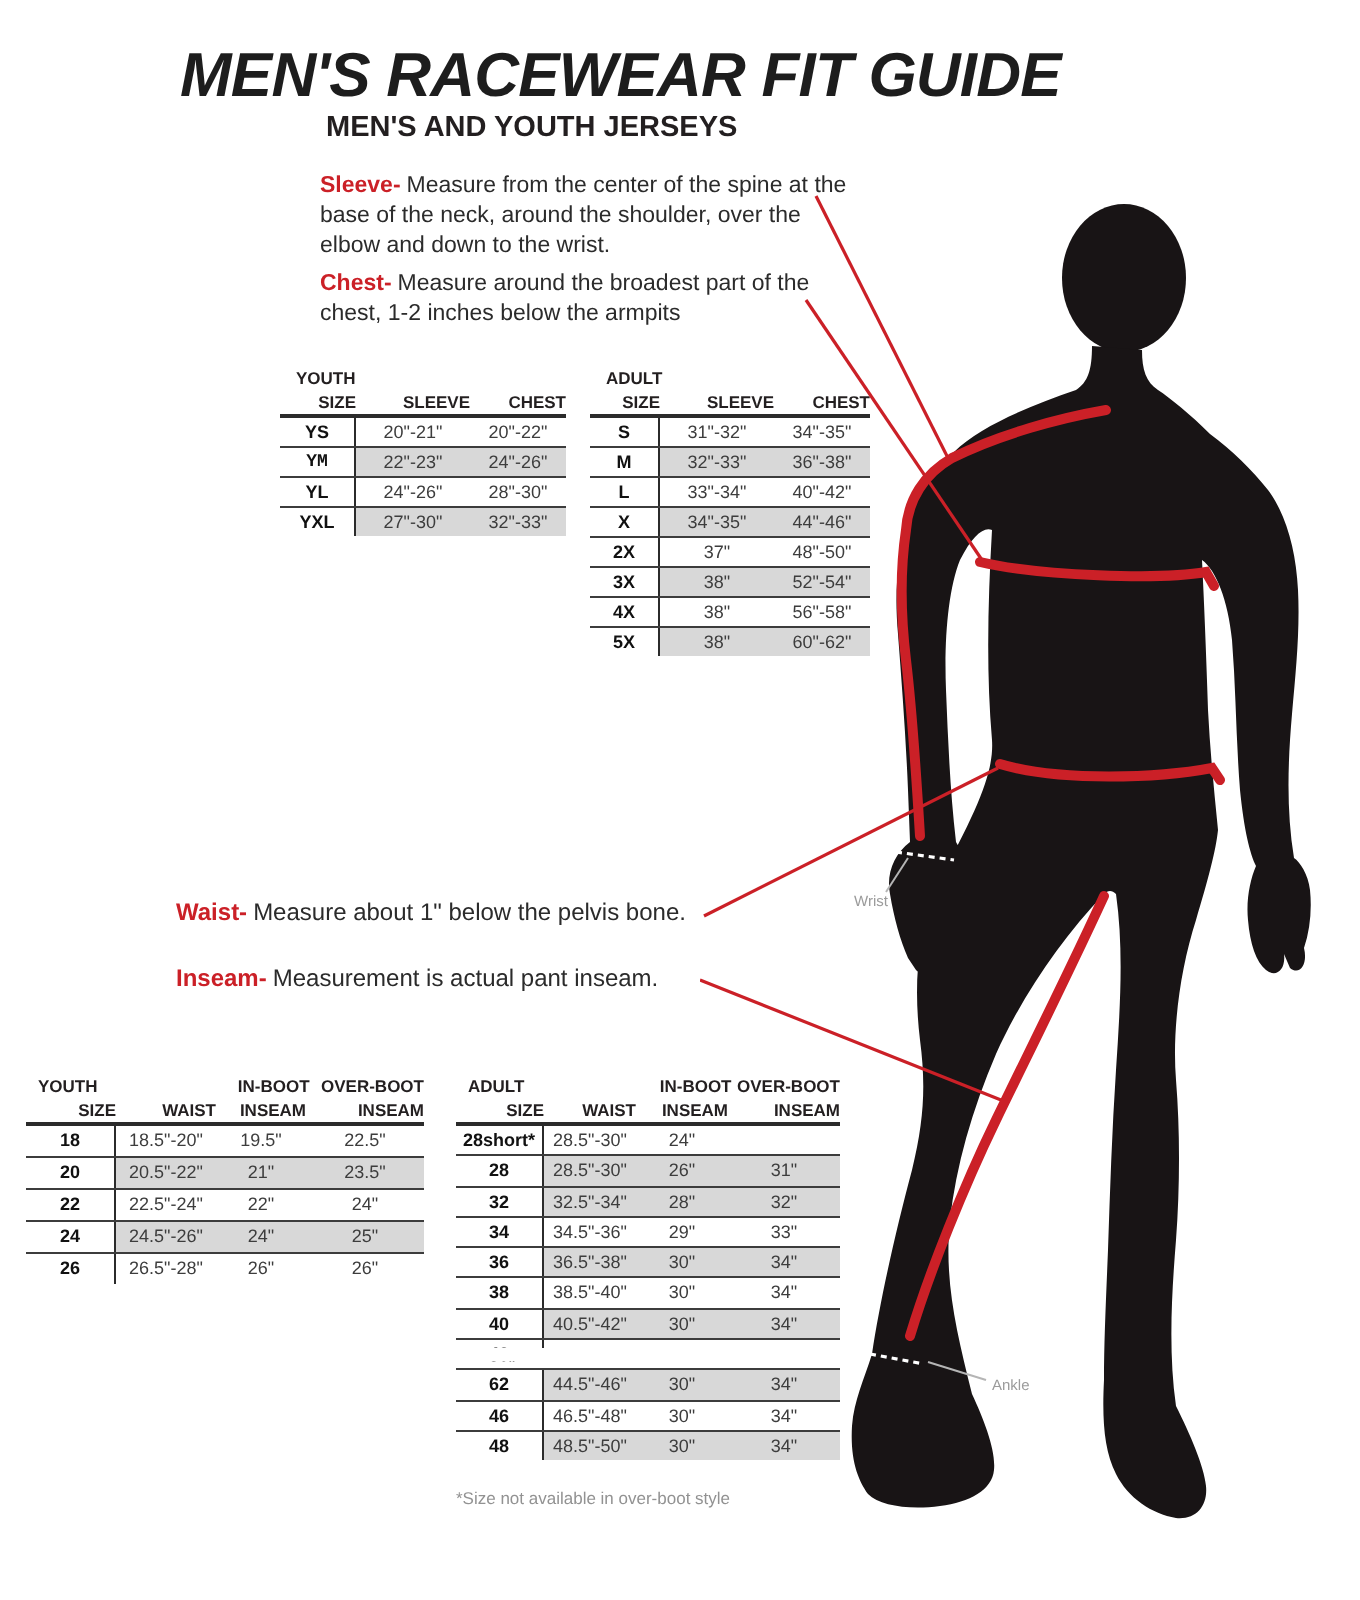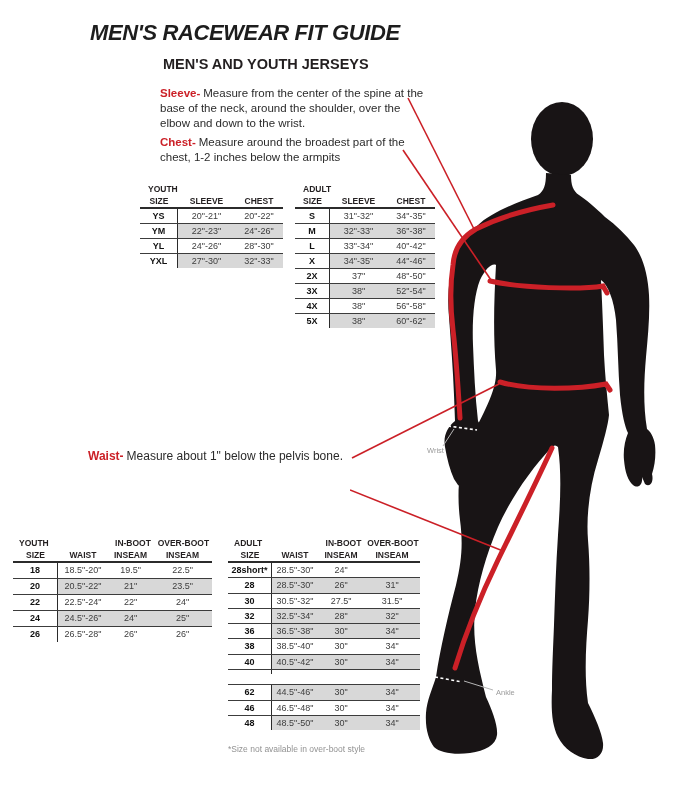--- a/index.html
+++ b/index.html
@@ -2,35 +2,35 @@
 <html><head>
 <meta charset="utf-8">
 <style>
   html,body{margin:0;padding:0;background:#fff;}
   .canvas{
     position:relative; width:680px; height:800px; background:#ffffff;
     font-family:"Liberation Sans", sans-serif; color:#231f20; overflow:hidden;
   }
   .abs{position:absolute;}
   .page-title{
-    font-size:22px; font-weight:bold; font-style:italic; letter-spacing:-0.4px;
+    font-size:31px; font-weight:bold; font-style:italic; letter-spacing:-0.4px;
     color:#1d1d1d; white-space:nowrap;
   }
   .section-heading{font-weight:bold; color:#231f20; white-space:nowrap;}
   .h-jerseys{font-size:14.5px;}
   .h-pants{font-size:15px;}
   .para{font-size:11.5px; line-height:15px; color:#2b2b2b;}
   .para .term{font-weight:bold; color:#cb2027; margin-right:3px;}
   .measure-para{font-size:12px; line-height:14px; white-space:nowrap;}
   .footnote{font-size:8.5px; color:#929292;}
   
   .fit-table{font-size:9px;}
   .tbl-label{font-size:8.5px; font-weight:bold; padding-left:8px; height:11px; line-height:11px; white-space:nowrap;}
   .hdr-row{display:flex; font-weight:bold; font-size:8.5px; height:12px; line-height:12px;}
-  .hdr-cell{text-align:center; white-space:nowrap;}
+  .hdr-cell{text-align:right; white-space:nowrap;}
   .hdr-cell.lbl{text-align:left; padding-left:6px; overflow:visible;}
   .tbody{border-top:2px solid #2b2b2b;}
   .row{display:flex;}
   .row + .row{border-top:1px solid #3c3c3c;}
   .cell{text-align:center; overflow:hidden; white-space:nowrap;}
   .c-size{font-weight:bold; color:#111; border-right:1.5px solid #2b2b2b; box-sizing:border-box;}
   .c-val{color:#3d3d3d;}
   .row.shade .c-val{background:#d8d8d8;}
   .fig-label{font-size:7.5px; fill:#9b9b9b; font-family:"Liberation Sans", sans-serif;}
 </style>
@@ -58,21 +58,21 @@
         <div class="hdr-cell" style="width: 57px;">SLEEVE</div>
         <div class="hdr-cell" style="width: 48px;">CHEST</div>
       </div>
       <div class="tbody">
         <div class="row" style="height: 14px; line-height: 14px;">
           <div class="cell c-size" style="width: 38px;">YS</div>
           <div class="cell c-val" style="width: 57px;">20"-21"</div>
           <div class="cell c-val" style="width: 48px;">20"-22"</div>
         </div>
         <div class="row shade" style="height: 14px; line-height: 14px;">
-          <div class="cell c-size" style="width: 38px;">YM</div>
+          <div class="cell c-size" style="width: 38px; font-family: Liberation Mono, monospace;">YM</div>
           <div class="cell c-val" style="width: 57px;">22"-23"</div>
           <div class="cell c-val" style="width: 48px;">24"-26"</div>
         </div>
         <div class="row" style="height: 14px; line-height: 14px;">
           <div class="cell c-size" style="width: 38px;">YL</div>
           <div class="cell c-val" style="width: 57px;">24"-26"</div>
           <div class="cell c-val" style="width: 48px;">28"-30"</div>
         </div>
         <div class="row shade" style="height: 14px; line-height: 14px;">
           <div class="cell c-size" style="width: 38px;">YXL</div>
@@ -131,20 +131,23 @@
           <div class="cell c-val" style="width: 48px;">60"-62"</div>
         </div>
       </div>
     </div>
 
 
   <div class="abs para measure-para" style="left:88px; top:449px;">
     <span class="term">Waist-</span><span>Measure about 1" below the pelvis bone.</span>
   </div>
 
+  <div class="abs para measure-para" style="left:88px; top:482px;">
+    <span class="term">Inseam-</span><span>Measurement is actual pant inseam.</span>
+  </div>
 
   <div class="abs fit-table" style="left:13px; top:537px; width:199px;">
       <div class="hdr-row">
         <div class="hdr-cell lbl" style="width: 45px;">YOUTH</div>
         <div class="hdr-cell" style="width: 50px;"></div>
         <div class="hdr-cell" style="width: 45px;">IN-BOOT</div>
         <div class="hdr-cell" style="width: 59px;">OVER-BOOT</div>
       </div>
       <div class="hdr-row">
         <div class="hdr-cell" style="width: 45px;">SIZE</div>
@@ -205,31 +208,31 @@
           <div class="cell c-val" style="width: 46px;">28.5"-30"</div>
           <div class="cell c-val" style="width: 46px;">24"</div>
           <div class="cell c-val" style="width: 56px;"></div>
         </div>
         <div class="row shade" style="height: 14.3px; line-height: 14.3px;">
           <div class="cell c-size" style="width: 44px;">28</div>
           <div class="cell c-val" style="width: 46px;">28.5"-30"</div>
           <div class="cell c-val" style="width: 46px;">26"</div>
           <div class="cell c-val" style="width: 56px;">31"</div>
         </div>
-        <div class="row" style="height: 14.3px; line-height: 14.3px;">
-          <div class="cell c-size" style="width: 44px;">30</div>
-          <div class="cell c-val" style="width: 46px;">30.5"-32"</div>
-          <div class="cell c-val" style="width: 46px;">27.5"</div>
-          <div class="cell c-val" style="width: 56px;">31.5"</div>
-        </div>
         <div class="row shade" style="height: 14.3px; line-height: 14.3px;">
           <div class="cell c-size" style="width: 44px;">32</div>
           <div class="cell c-val" style="width: 46px;">32.5"-34"</div>
           <div class="cell c-val" style="width: 46px;">28"</div>
           <div class="cell c-val" style="width: 56px;">32"</div>
+        </div>
+        <div class="row" style="height: 14.3px; line-height: 14.3px;">
+          <div class="cell c-size" style="width: 44px;">34</div>
+          <div class="cell c-val" style="width: 46px;">34.5"-36"</div>
+          <div class="cell c-val" style="width: 46px;">29"</div>
+          <div class="cell c-val" style="width: 56px;">33"</div>
         </div>
         <div class="row shade" style="height: 14.3px; line-height: 14.3px;">
           <div class="cell c-size" style="width: 44px;">36</div>
           <div class="cell c-val" style="width: 46px;">36.5"-38"</div>
           <div class="cell c-val" style="width: 46px;">30"</div>
           <div class="cell c-val" style="width: 56px;">34"</div>
         </div>
         <div class="row" style="height: 14.3px; line-height: 14.3px;">
           <div class="cell c-size" style="width: 44px;">38</div>
           <div class="cell c-val" style="width: 46px;">38.5"-40"</div>

